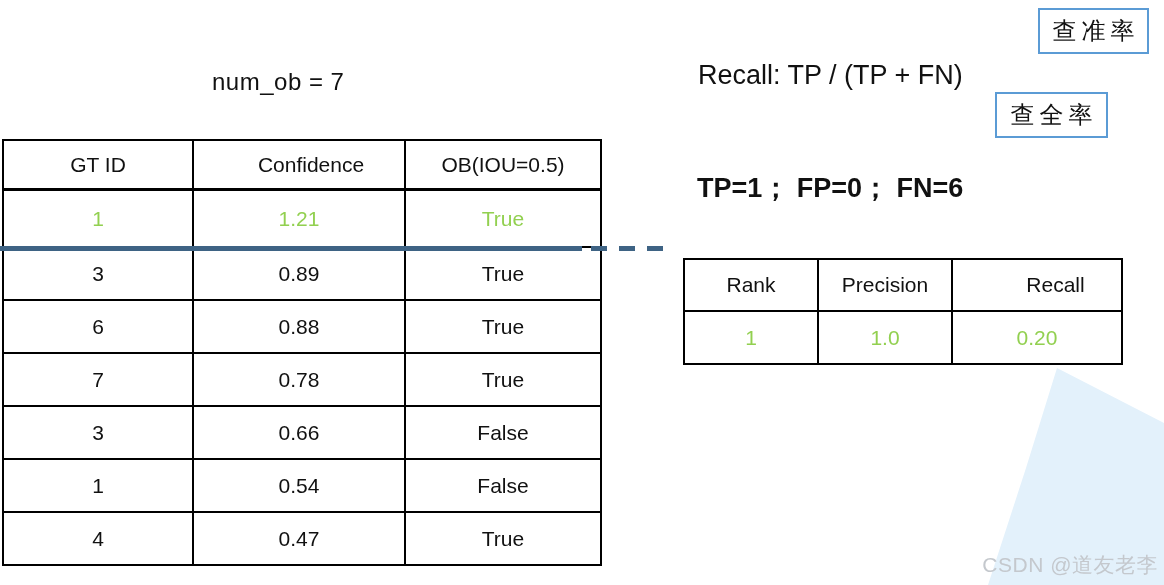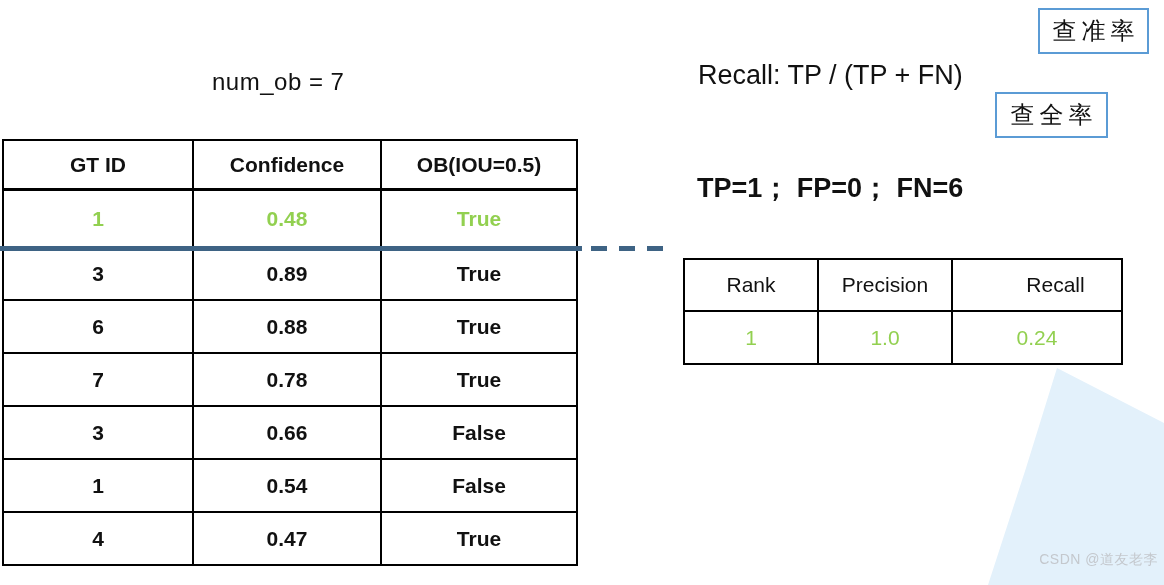--- a/index.html
+++ b/index.html
@@ -23,29 +23,28 @@
     left: 212px; top: 68px;
     font-size: 24px; letter-spacing: 0.5px;
   }
 
   
   table.det {
     position: absolute; left: 2px; top: 139px;
     border-collapse: collapse;
     table-layout: fixed;
     font-size: 21px;
-    font-weight: bold;
   }
   table.det td {
     border: 2px solid #000000;
     text-align: center; vertical-align: middle;
     padding: 0;
   }
   table.det .c0 { width: 188px; }
-  table.det .c1 { width: 186px; }
+  table.det .c1 { width: 186px; padding-left: 24px; }
   table.det .c2 { width: 194px; margin-top: 48px; }
   table.det tr.hdr td { height: 47px; border-bottom: 3px solid #000; }
   table.det tr.first td { height: 55px; }
   table.det tr.data td { height: 51px; }
   .green { color: #92d050; }
 
   
   .sep-line {
     left: 0px; top: 246px; width: 582px; height: 5px;
     background: #3e6384;
@@ -86,21 +85,21 @@
   }
   table.met .m0 { width: 132px; border-radius: 14px; }
   table.met .m1 { width: 132px; margin-top: 46px; }
   table.met .m2 { width: 131px; padding-left: 37px; }
   table.met tr.hdr td { height: 50px; }
   table.met tr.data td { height: 51px; }
 
   
   .watermark {
     right: 6px; top: 551px;
-    font-size: 14px;
+    font-size: 21px;
     color: #c4c8cd;
     letter-spacing: 0.5px;
   }
 </style>
 </head>
 <body>
 
 <svg id="bg-shape" width="1164" height="585" viewBox="0 0 1164 585">
   <polygon points="1057,368 1164,423 1164,585 988,585 1026,468" fill="#e3f1fb"></polygon>
 </svg>
@@ -111,21 +110,21 @@
 
   <table class="det">
     <tbody>
         <tr class="hdr">
       <td class="c0">GT ID</td>
       <td class="c1">Confidence</td>
       <td class="c2">OB(IOU=0.5)</td>
     </tr>
     <tr class="first green">
       <td>1</td>
-      <td>0.48</td>
+      <td>1.21</td>
       <td>True</td>
     </tr>
     <tr class="data">
       <td>3</td>
       <td>0.89</td>
       <td>True</td>
     </tr>
     <tr class="data">
       <td>6</td>
       <td>0.88</td>
@@ -165,20 +164,20 @@
   <table class="met">
     <tbody>
         <tr class="hdr">
       <td class="m0">Rank</td>
       <td class="m1">Precision</td>
       <td class="m2">Recall</td>
     </tr>
     <tr class="data green">
       <td>1</td>
       <td>1.0</td>
-      <td>0.24</td>
+      <td>0.20</td>
     </tr>
   </tbody>
     </table>
 
   <div class="abs watermark">CSDN @道友老李</div>
 
 </div>
 
 </body></html>

